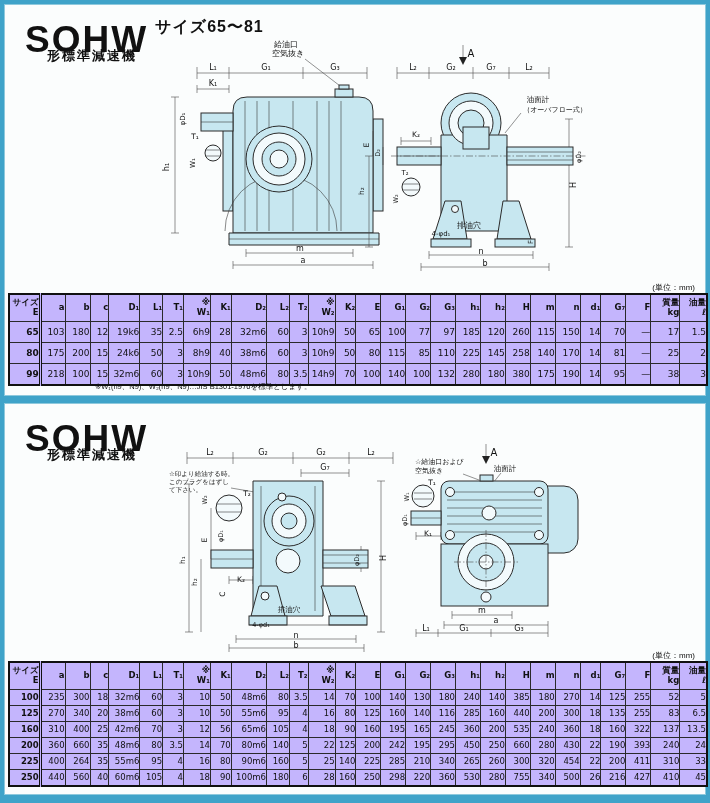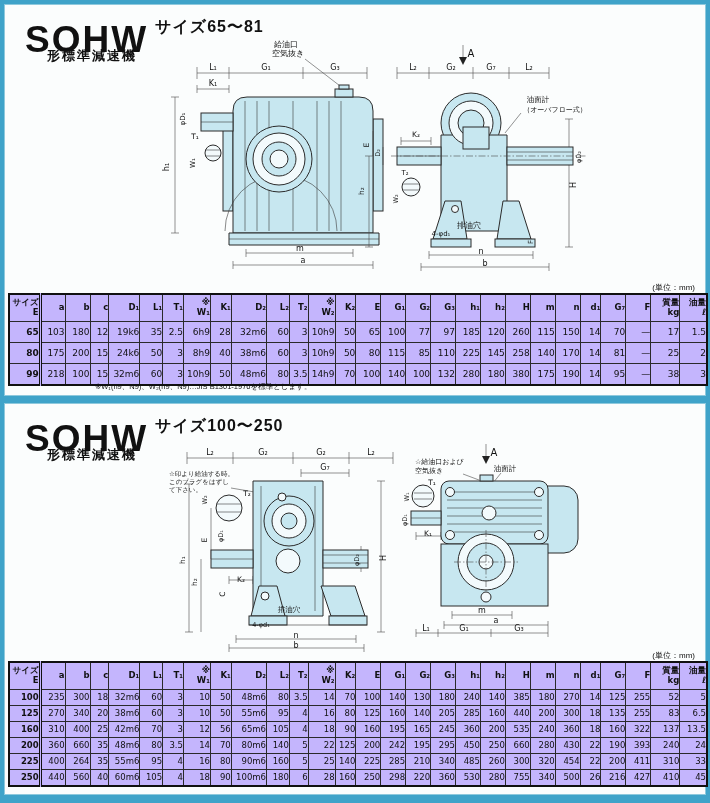--- a/index.html
+++ b/index.html
@@ -287,21 +287,20 @@
           <td>3</td>
         </tr>
       </tbody>
   </table>
   <div class="footnote">※W₁(h9、N9)、W₂(h9、N9)…JIS B1301-1976を標準とします。</div>
 </div>
 
 <div class="panel" id="panel2">
   <div class="sohw">SOHW</div>
   <div class="sub">形標準減速機</div>
-  <div class="range">サイズ100〜250</div>
 
   <svg class="dwg" style="left:160px;top:32px" width="235" height="218" viewBox="0 0 235 218">
     <path class="dim" d="M22,22H228 M22,16V28 M68,16V28 M128,16V28 M184,16V28 M228,16V28
                          M136,37H184 M136,33V41 M184,33V41
                          M66,52L113,60
                          M24,48V196 M20,48H28 M20,196H28
                          M36,123V196 M46,72V123
                          M64,144H88 M64,140V148 M88,140V148
                          M196,110V136
                          M216,45V196 M212,45H220 M212,196H220
@@ -497,21 +496,21 @@
           <td>10</td>
           <td>50</td>
           <td>55m6</td>
           <td>95</td>
           <td>4</td>
           <td>16</td>
           <td>80</td>
           <td>125</td>
           <td>160</td>
           <td>140</td>
-          <td>205</td>
+          <td>116</td>
           <td>285</td>
           <td>160</td>
           <td>440</td>
           <td>200</td>
           <td>300</td>
           <td>18</td>
           <td>135</td>
           <td>255</td>
           <td>83</td>
           <td>6.5</td>
@@ -588,21 +587,21 @@
           <td>80</td>
           <td>90m6</td>
           <td>160</td>
           <td>5</td>
           <td>25</td>
           <td>140</td>
           <td>225</td>
           <td>285</td>
           <td>210</td>
           <td>340</td>
-          <td>485</td>
+          <td>265</td>
           <td>260</td>
           <td>300</td>
           <td>320</td>
           <td>454</td>
           <td>22</td>
           <td>200</td>
           <td>411</td>
           <td>310</td>
           <td>33</td>
         </tr>

